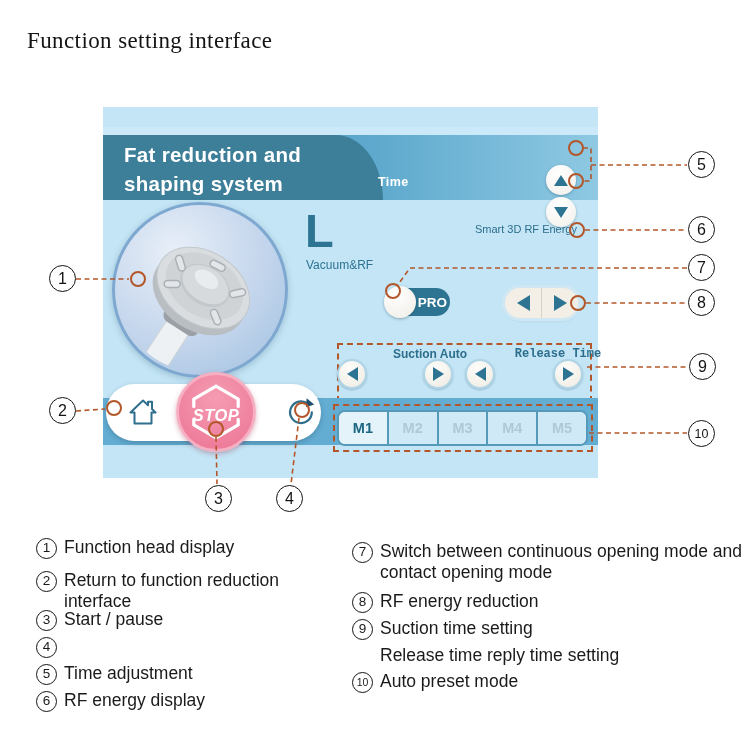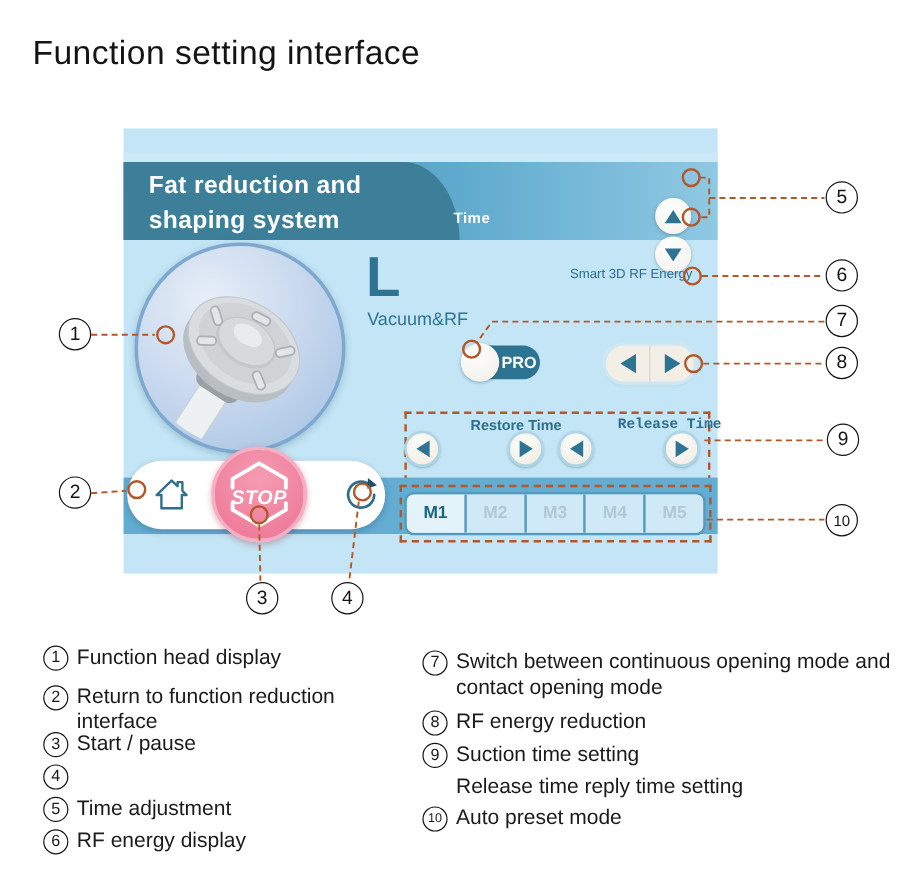--- a/index.html
+++ b/index.html
@@ -1,20 +1,20 @@
 <!DOCTYPE html>
 <html><head>
 <meta charset="utf-8">
 <style>
   html,body{margin:0;padding:0;background:#fff;}
   #page{position:relative;width:750px;height:736px;background:#fff;overflow:hidden;
         font-family:"Liberation Sans",sans-serif;}
   
-  .page-title{position:absolute;left:27px;top:28px;font-size:28px;font-weight:400;
-              color:#141414;letter-spacing:.4px;}
+  .page-title{position:absolute;left:27px;top:28px;font-size:23px;font-weight:400;
+              color:#141414;letter-spacing:.4px;font-family:Liberation Serif, serif;}
   
   .panel{position:absolute;left:103px;top:107px;width:495px;height:371px;
          background:#c3e5f5;}
   .hdr{position:absolute;left:0;top:0;width:495px;height:28px;background:#cbe9f8;margin-top:20px;}
   .brand{position:absolute;right:9px;top:0;line-height:28px;font-size:14px;
          font-weight:600;color:#2d6e8d;letter-spacing:.6px;}
   .band{position:absolute;left:0;top:28px;width:495px;height:65px;
         background:linear-gradient(90deg,#4493ba 0%,#5ea9cd 55%,#8fc9e3 100%);}
   .band-dark{position:absolute;left:0;top:0;width:280px;height:65px;background:#3d7e99;
              border-top-right-radius:48px 66px;}
@@ -29,21 +29,21 @@
   .btn-up{left:443px;top:30px;} .btn-down{left:443px;top:62px;}
   .tri-up{width:0;height:0;border-left:7px solid transparent;border-right:7px solid transparent;
           border-bottom:11px solid #2d7492;}
   .tri-down{width:0;height:0;border-left:7px solid transparent;border-right:7px solid transparent;
           border-top:11px solid #2d7492;}
   
   .head-circle{position:absolute;left:9px;top:95px;width:170px;height:170px;border-radius:50%;
                background:radial-gradient(circle at 35% 28%,#e8eff8 0%,#c3d5ec 55%,#9fc0e0 100%);
                border:3px solid #7ea8d0;box-shadow:0 2px 6px rgba(40,80,110,.25);}
   .size-l{position:absolute;left:202px;top:96px;font-size:47px;font-weight:700;color:#2d7492;}
-  .vac{position:absolute;left:203px;top:151px;font-size:15px;color:#2d7492;}
+  .vac{position:absolute;left:203px;top:151px;font-size:12px;color:#2d7492;}
   .smart{position:absolute;left:360px;top:116px;width:114px;text-align:right;
          font-size:11px;color:#2d6e8d;}
   .pro{position:absolute;left:290px;top:181px;width:57px;height:28px;border:none;
        border-radius:14px;background:#2d7492;color:#fff;font-weight:700;font-size:13.5px;
        font-family:inherit;cursor:pointer;padding:0 0 0 22px;text-align:center;}
   .pro .knob{position:absolute;left:-9px;top:-2px;width:32px;height:32px;border-radius:50%;
        background:radial-gradient(circle at 40% 30%,#ffffff,#efece4);
        box-shadow:0 1px 3px rgba(30,70,90,.4);}
   .rf-pill{position:absolute;left:402px;top:181px;width:73px;height:30px;border-radius:15px;
        background:#f3efe7;box-shadow:0 0 0 3px #cfe7f3,0 2px 3px rgba(30,70,90,.3);
@@ -181,21 +181,21 @@
     <div class="rf-pill">
       <button class="rf-half l">
         <i class="tri-left"></i>
       </button>
       <button class="rf-half">
         <i class="tri-right"></i>
       </button>
     </div>
 
     <div class="st-box"></div>
-    <span class="st-label lbl-suction">Restore Time</span>
+    <span class="st-label lbl-suction">Suction Auto</span>
     <span class="st-label lbl-release">Release Time</span>
     <button class="round-arrow sb1">
       <i class="tri-left"></i>
     </button>
     <button class="round-arrow sb2">
       <i class="tri-right"></i>
     </button>
     <button class="round-arrow sb3">
       <i class="tri-left"></i>
     </button>

